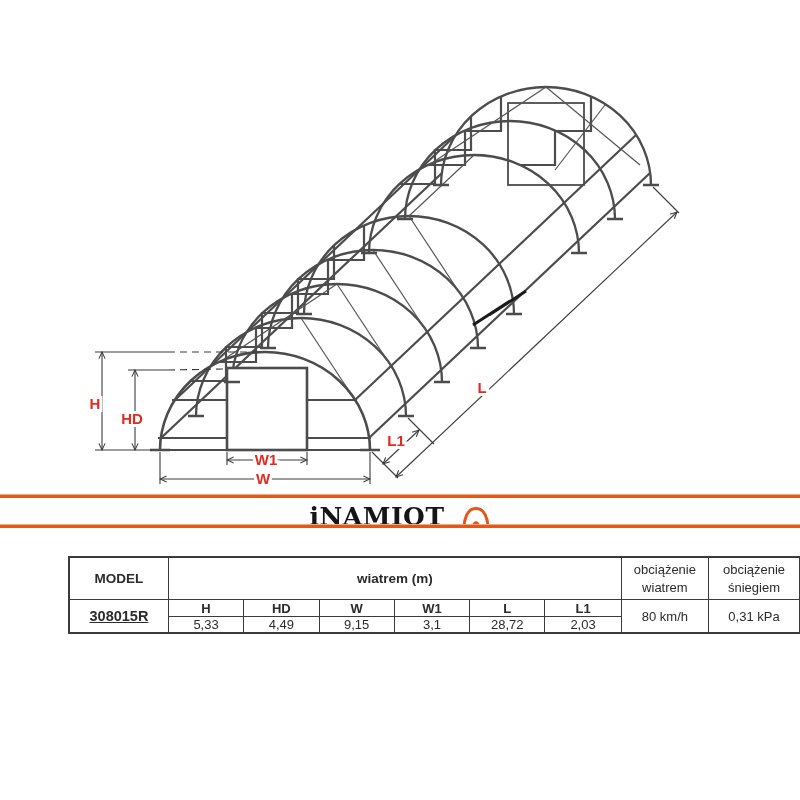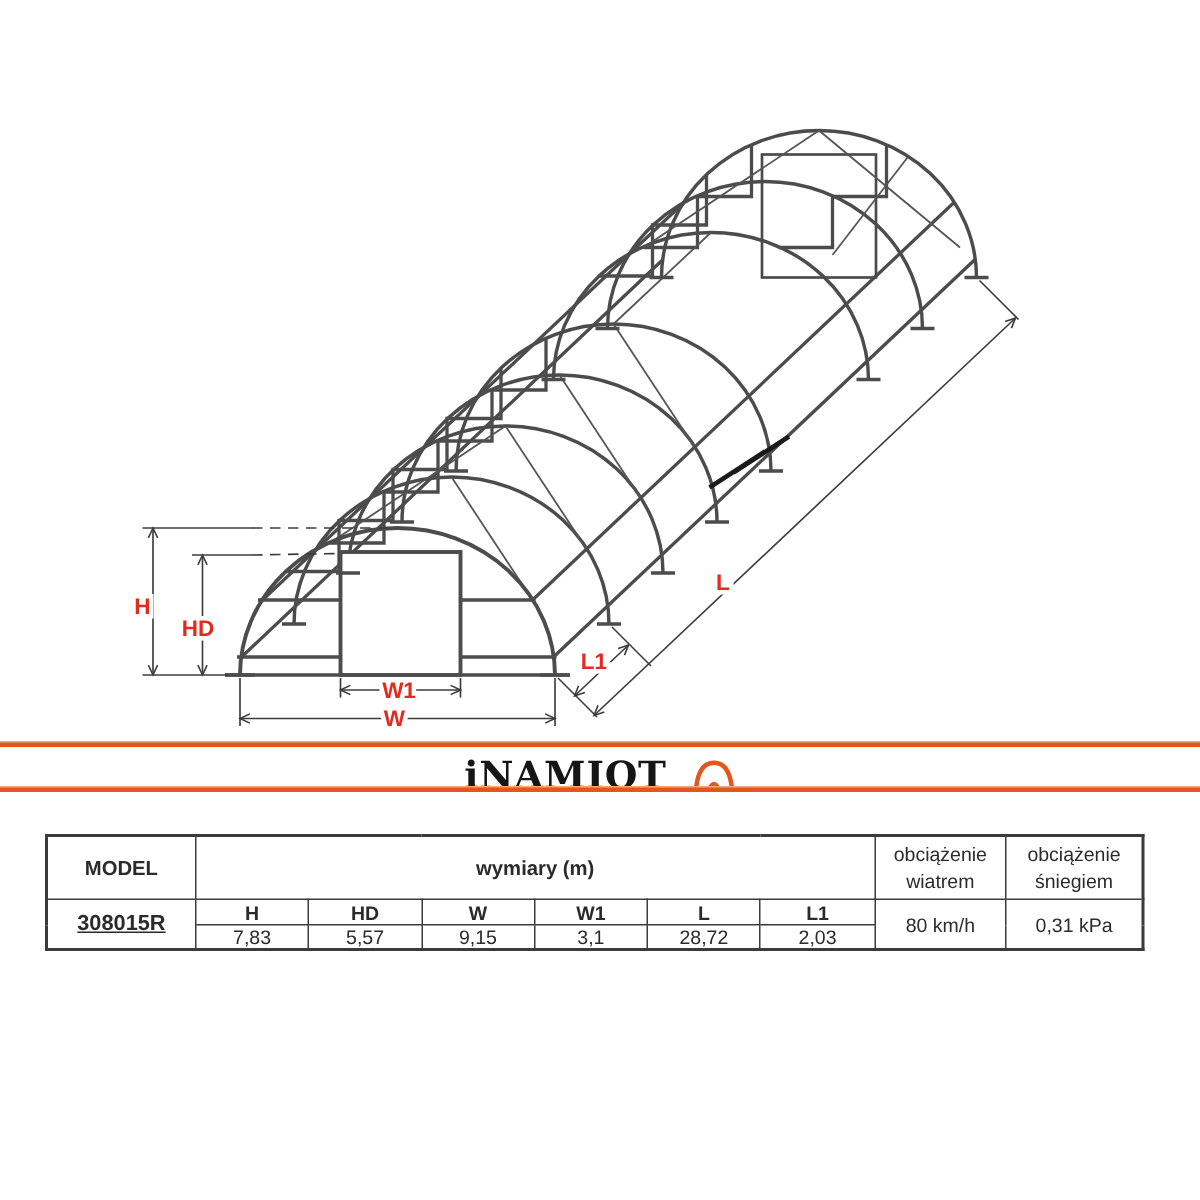--- a/index.html
+++ b/index.html
@@ -16,21 +16,21 @@
   .logo-row{
     position:absolute;left:0;top:498px;width:800px;height:37px;
     display:flex;align-items:center;justify-content:center;gap:16px;
   }
   .logo-text{
     font-family:"DejaVu Serif", serif;font-weight:700;font-size:25px;
     color:#151515;line-height:24px;letter-spacing:0.5px;
   }
   
   .spec-wrap{position:absolute;left:30px;top:556px;width:733px;}
-  table.spec{border-collapse:collapse;width:733px;table-layout:fixed;color:#2b2b2b;}
+  table.spec{border-collapse:collapse;width:733px;table-layout:fixed;color:#2b2b2b;margin-left:38px;}
   table.spec td{border:1.6px solid #3b3b3b;text-align:center;vertical-align:middle;padding:0;}
   table.spec{border:2px solid #3b3b3b;}
   .row-head td{height:41px;}
   .row-sub td{height:16px;}
   .row-val td{height:15px;}
   .th{font-weight:bold;font-size:13px;}
   .th-big{font-weight:bold;font-size:13.5px;}
   .th-wrap{font-weight:normal;font-size:13px;line-height:1.35;}
   .model-val{font-weight:bold;font-size:14.5px;text-decoration:underline;}
   .val{font-size:13px;font-weight:normal;}
@@ -149,38 +149,38 @@
         <col style="width:75px">
       <col style="width:75px">
         <col style="width:75px">
         <col style="width:76px">
       <col style="width:87px">
         <col style="width:91px">
     </colgroup>
     <tbody>
         <tr class="row-head">
       <td class="th-big">MODEL</td>
-      <td class="th-big" colspan="6">wymiary (m)</td>
+      <td class="th-big" colspan="6">wiatrem (m)</td>
       <td class="th-wrap">obciążenie wiatrem</td>
       <td class="th-wrap">obciążenie śniegiem</td>
     </tr>
     <tr class="row-sub">
       <td class="model-val" rowspan="2">308015R</td>
       <td class="th">H</td>
       <td class="th">HD</td>
       <td class="th">W</td>
       <td class="th">W1</td>
       <td class="th">L</td>
       <td class="th">L1</td>
       <td class="val" rowspan="2">80 km/h</td>
       <td class="val" rowspan="2">0,31 kPa</td>
     </tr>
     <tr class="row-val">
-      <td class="val">7,83</td>
-      <td class="val">5,57</td>
+      <td class="val">5,33</td>
+      <td class="val">4,49</td>
       <td class="val">9,15</td>
       <td class="val">3,1</td>
       <td class="val">28,72</td>
       <td class="val">2,03</td>
     </tr>
   </tbody>
     </table>
 </div>
 
 </body></html>

